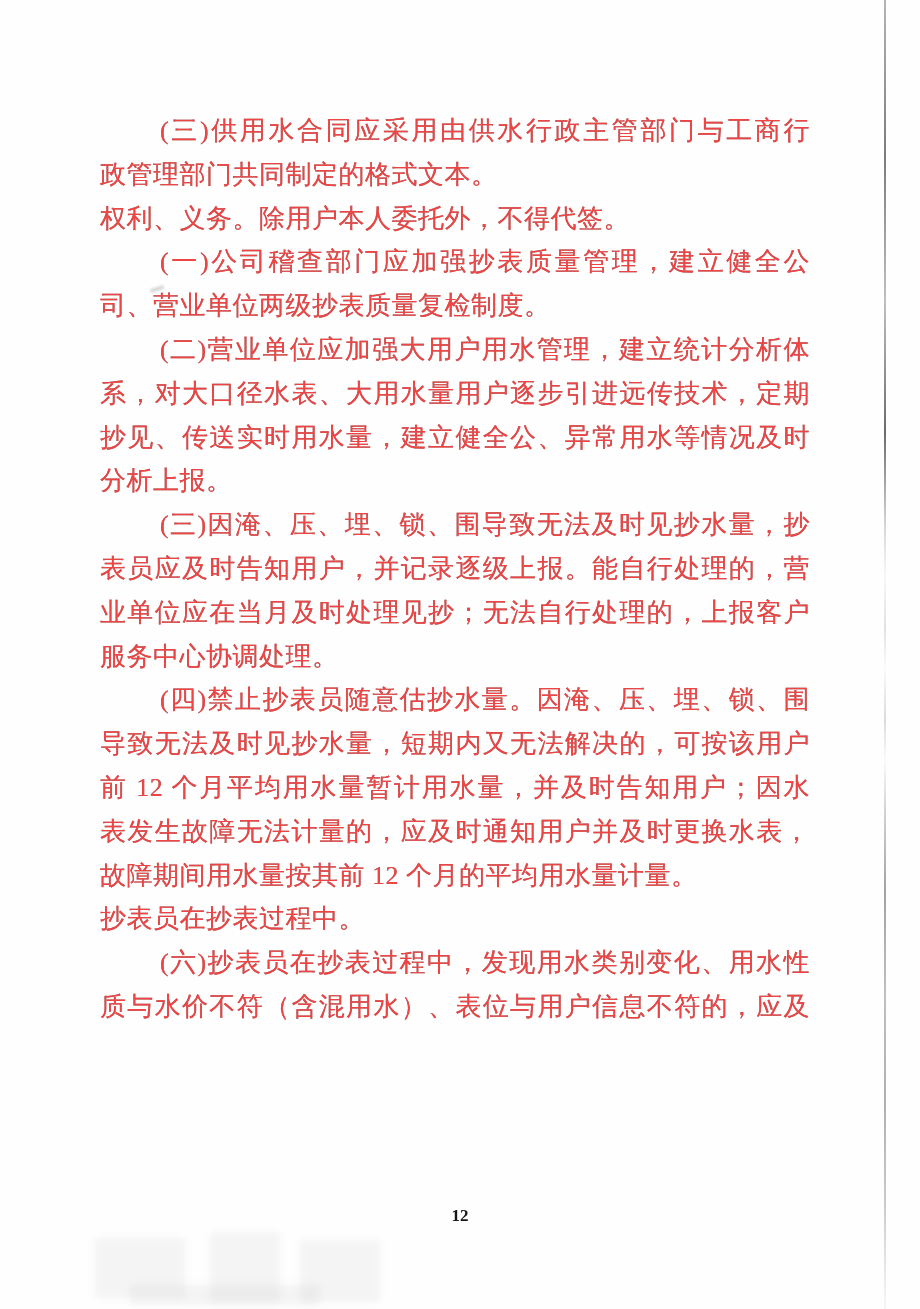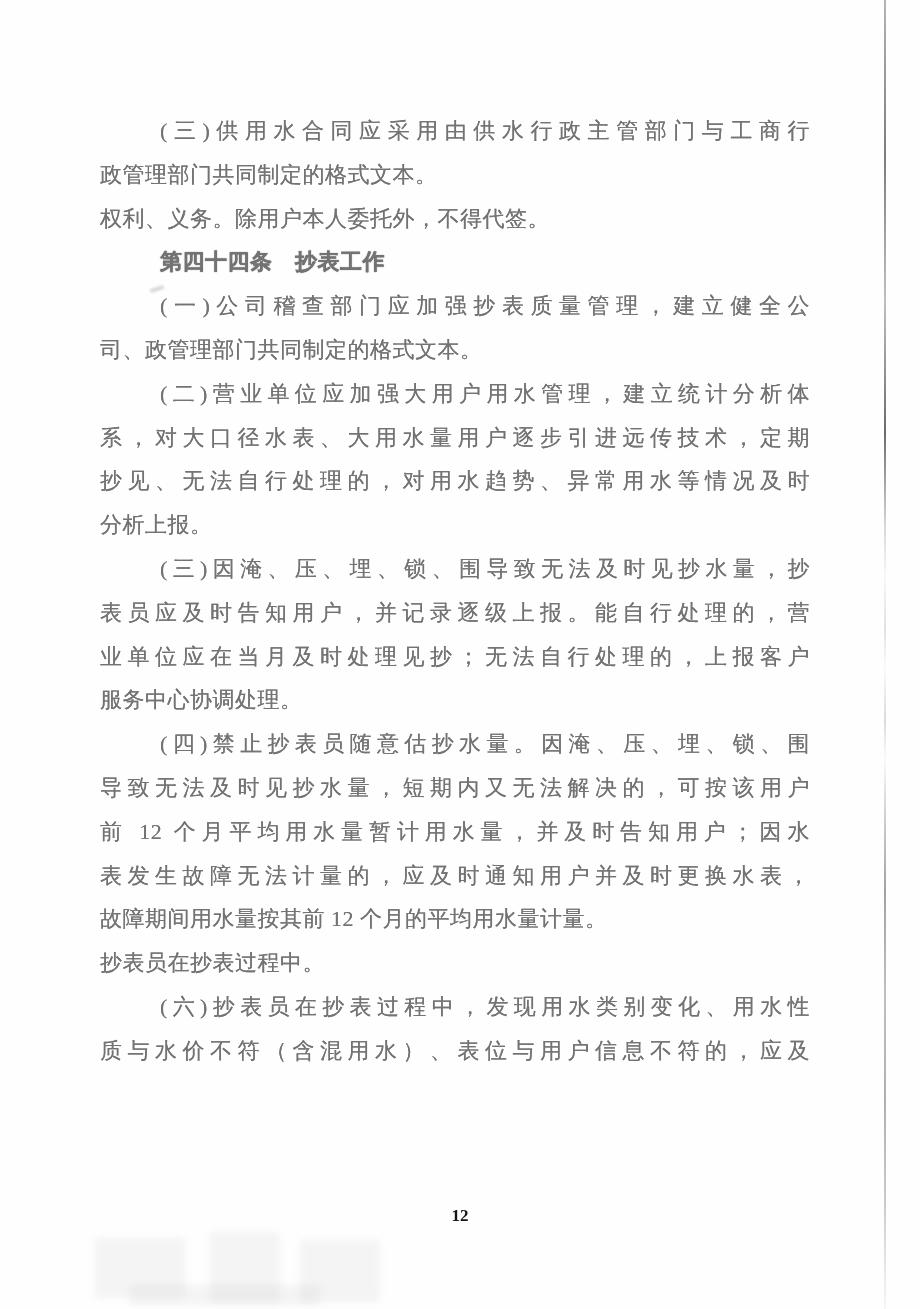--- a/index.html
+++ b/index.html
@@ -17,25 +17,25 @@
     color: #1e1e1e;
   }
   
   .doc-body {
     position: absolute;
     left: 100px;
     top: 109px;
     width: 710px;
   }
   .text-line {
-    font-size: 22px;
+    font-size: 26px;
     line-height: 43.8px;
     height: 43.8px;
     letter-spacing: 0.5px;
-    color: #737373;
+    color: #ef4444;
     text-shadow: 0 0 0.6px rgba(20,20,20,0.55);
     white-space: normal;
     overflow: visible;
   }
   .text-line.indent { text-indent: 60px; }
   .text-line.justify {
     text-align: justify;
     text-align-last: justify;
   }
   .text-line.bold {
@@ -105,26 +105,25 @@
 </style>
 </head>
 <body>
 
 <div class="page">
 
   <div class="doc-body">
       <div class="text-line indent justify">(三)供用水合同应采用由供水行政主管部门与工商行</div>
       <div class="text-line">政管理部门共同制定的格式文本。</div>
       <div class="text-line">权利、义务。除用户本人委托外，不得代签。</div>
-      <div class="text-line indent bold">第四十四条　抄表工作</div>
       <div class="text-line indent justify">(一)公司稽查部门应加强抄表质量管理，建立健全公</div>
-      <div class="text-line">司、政管理部门共同制定的格式文本。</div>
+      <div class="text-line">司、营业单位两级抄表质量复检制度。</div>
       <div class="text-line indent justify">(二)营业单位应加强大用户用水管理，建立统计分析体</div>
       <div class="text-line justify">系，对大口径水表、大用水量用户逐步引进远传技术，定期</div>
-      <div class="text-line justify">抄见、无法自行处理的，对用水趋势、异常用水等情况及时</div>
+      <div class="text-line justify">抄见、传送实时用水量，建立健全公、异常用水等情况及时</div>
       <div class="text-line">分析上报。</div>
       <div class="text-line indent justify">(三)因淹、压、埋、锁、围导致无法及时见抄水量，抄</div>
       <div class="text-line justify">表员应及时告知用户，并记录逐级上报。能自行处理的，营</div>
       <div class="text-line justify">业单位应在当月及时处理见抄；无法自行处理的，上报客户</div>
       <div class="text-line">服务中心协调处理。</div>
       <div class="text-line indent justify">(四)禁止抄表员随意估抄水量。因淹、压、埋、锁、围</div>
       <div class="text-line justify">导致无法及时见抄水量，短期内又无法解决的，可按该用户</div>
       <div class="text-line justify">前 12 个月平均用水量暂计用水量，并及时告知用户；因水</div>
       <div class="text-line justify">表发生故障无法计量的，应及时通知用户并及时更换水表，</div>
       <div class="text-line">故障期间用水量按其前 12 个月的平均用水量计量。</div>

